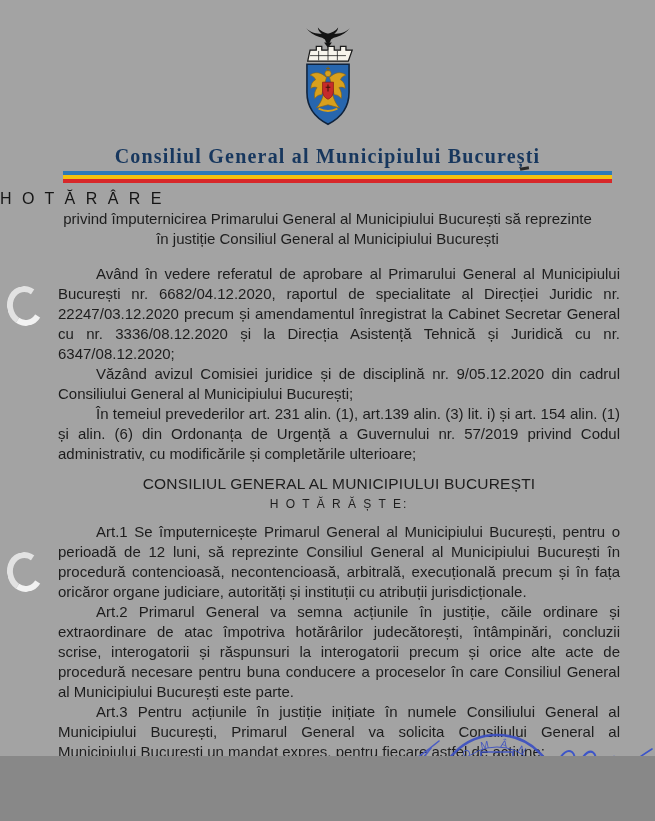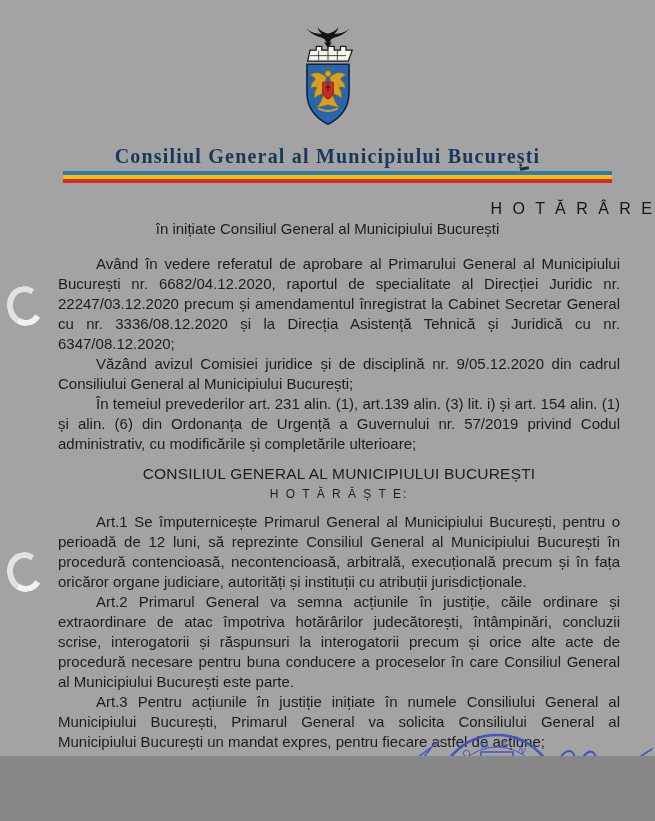--- a/index.html
+++ b/index.html
@@ -32,21 +32,21 @@
     color:#17375e;
     font-weight:600;
   }
   .rule{margin:4px 43px 0 63px;height:12px;}
   .rule div{height:4px;}
   .rule .b{background:#2e7ab8;}
   .rule .y{background:#f4c20d;}
   .rule .r{background:#d7282a;}
 
   .doc-title{
-    margin-top:16px;text-align:right;
+    margin-top:6px;text-align:left;
     font-size:16px;line-height:20px;letter-spacing:3px;color:#151515;
   }
   .subtitle{
     text-align:center;font-size:15px;line-height:20px;color:#1d1d1d;
   }
   .body-block{
     margin:15px 35px 0 58px;
     font-size:15px;line-height:20px;
     text-align:justify;
   }
@@ -105,21 +105,22 @@
 
   <div class="inst-title">Consiliul General al Municipiului București</div>
 
   <div class="rule">
     <div class="b"></div>
     <div class="y"></div>
     <div class="r"></div>
   </div>
 
   <div class="doc-title">H O T Ă R Â R E</div>
-  <div class="subtitle">în inițiate Consiliul General al Municipiului București</div>
+  <div class="subtitle">privind împuternicirea Primarului General al Municipiului București să reprezinte</div>
+  <div class="subtitle">în justiție Consiliul General al Municipiului București</div>
 
   <div class="body-block">
     <p>Având în vedere referatul de aprobare al Primarului General al Municipiului București nr. 6682/04.12.2020, raportul de specialitate al Direcției Juridic nr. 22247/03.12.2020 precum și amendamentul înregistrat la Cabinet Secretar General cu nr. 3336/08.12.2020 și la Direcția Asistență Tehnică și Juridică cu nr. 6347/08.12.2020;</p>
     <p>Văzând avizul Comisiei juridice și de disciplină nr. 9/05.12.2020 din cadrul Consiliului General al Municipiului București;</p>
     <p>În temeiul prevederilor art. 231 alin. (1), art.139 alin. (3) lit. i) și art. 154 alin. (1) și alin. (6) din Ordonanța de Urgență a Guvernului nr. 57/2019 privind Codul administrativ, cu modificările și completările ulterioare;</p>
 
     <div class="enacting">
       <div class="l1">CONSILIUL GENERAL AL MUNICIPIULUI BUCUREȘTI</div>
       <div class="l2">H O T Ă R Ă Ș T E:</div>
     </div>

